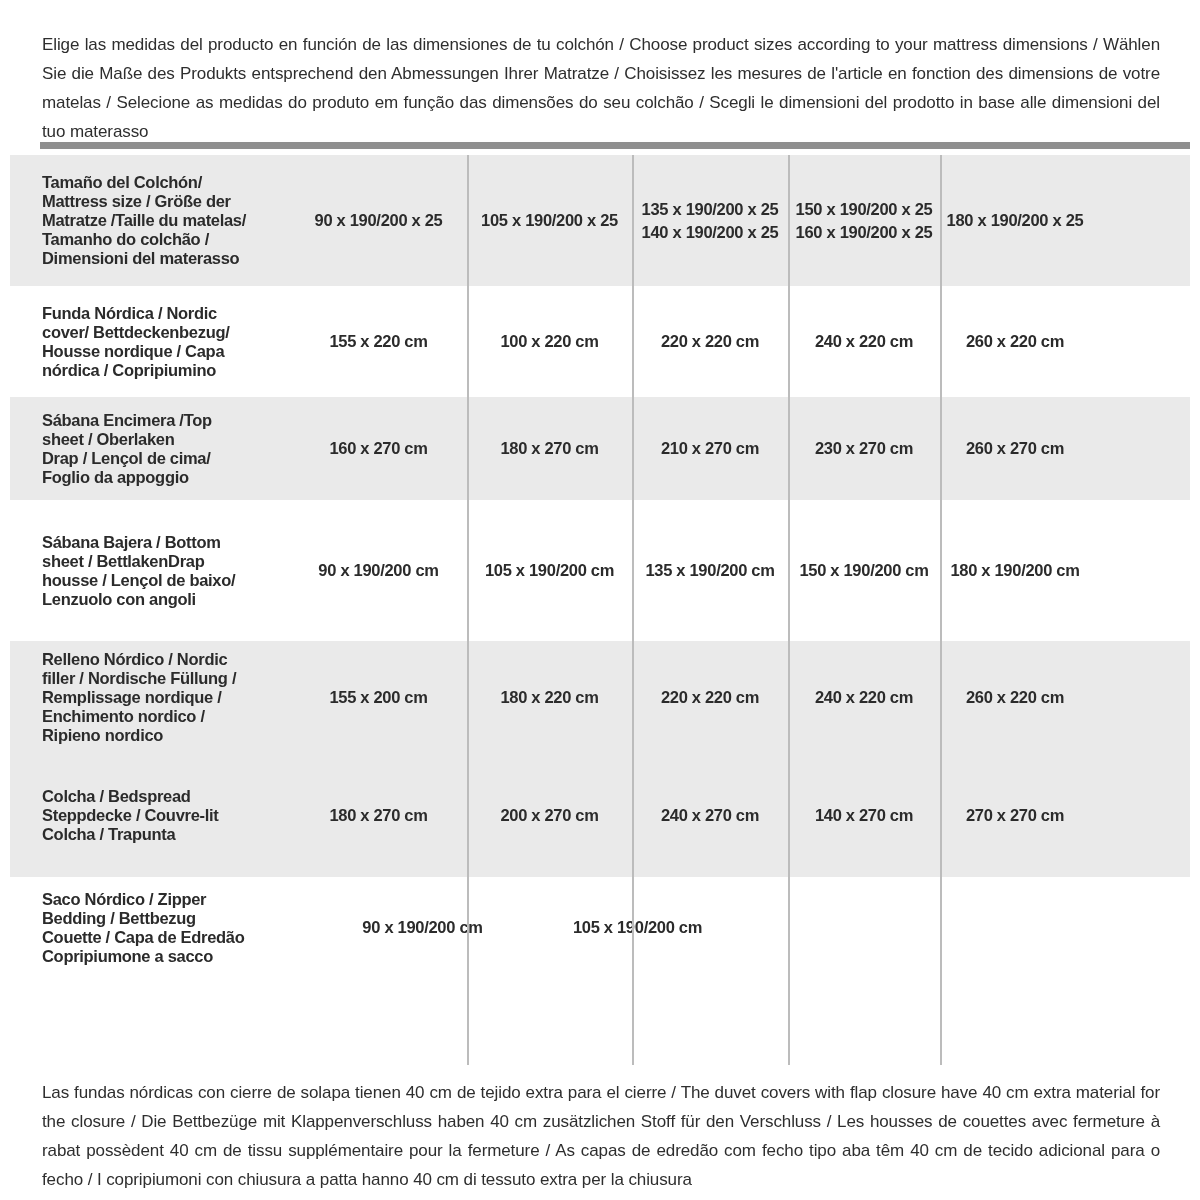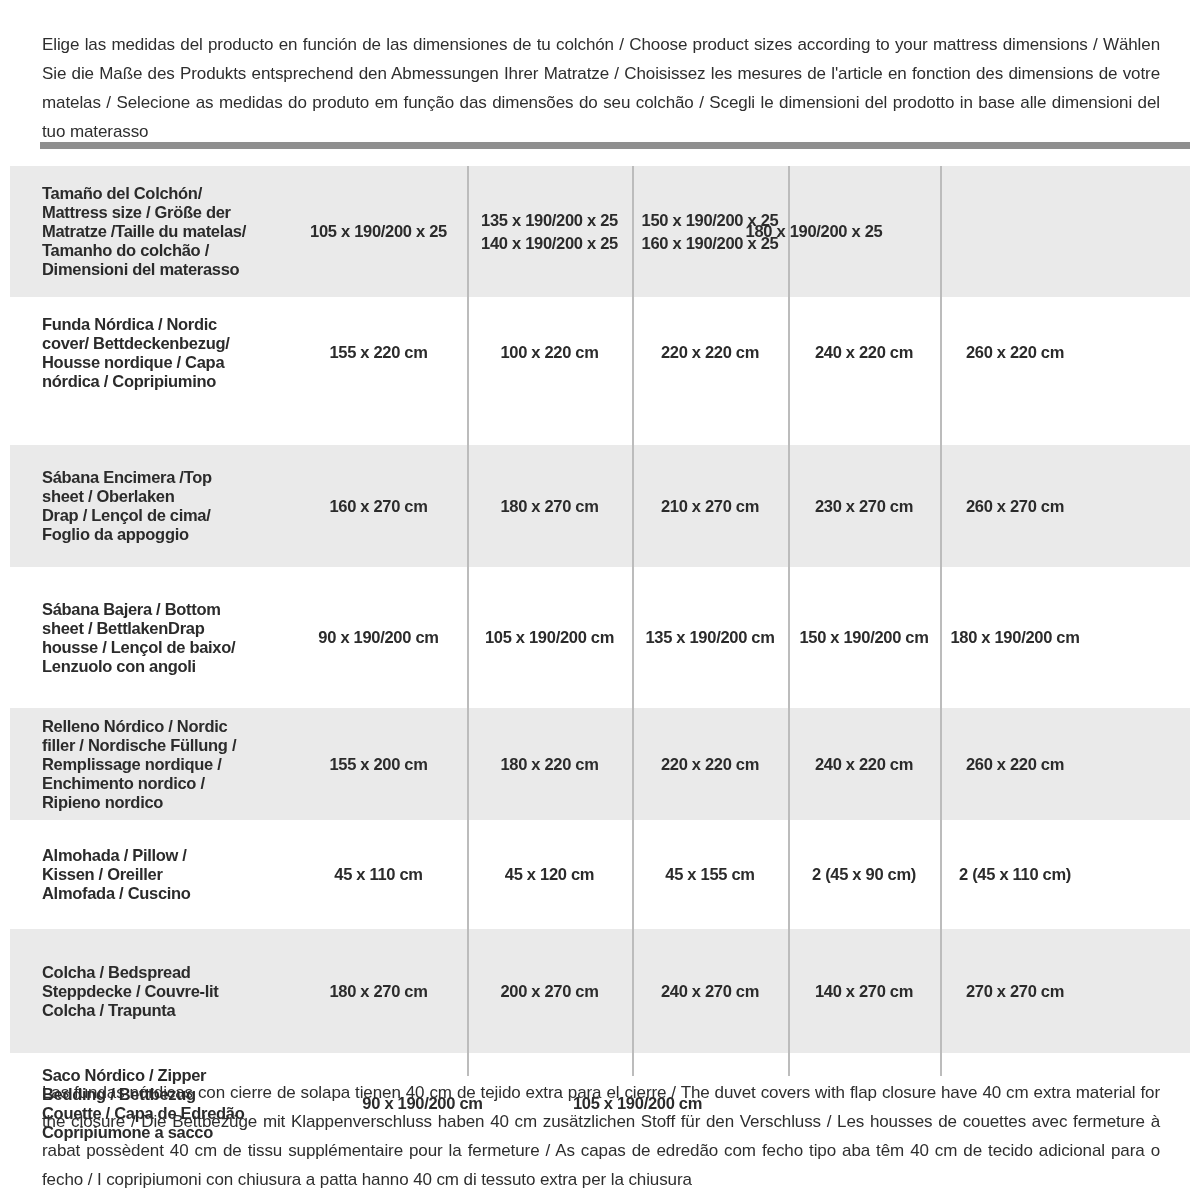--- a/index.html
+++ b/index.html
@@ -22,32 +22,32 @@
   .intro{top:30px;}
   .footnote{top:1078px;}
   .top-rule{
     position:absolute;
     left:40px;top:142px;
     width:1150px;height:7px;
     background:#8f8f8f;
   }
   .size-table{
     position:absolute;
-    left:10px;top:166px;
+    left:10px;top:155px;
     width:1180px;height:910px;
   }
   .trow{
     display:grid;
     grid-template-columns:280px 177px 165px 156px 152px 250px;
   }
   .shade{background:#eaeaea;}
   .white{background:#ffffff;}
   .rh0{height:131px;}
   .rh1{height:111px;}
-  .rh2{height:122px;margin-top:37px;}
+  .rh2{height:103px;}
   .rh3{height:141px;}
   .rh4{height:112px;}
   .rh5{height:109px;}
   .rh6{height:124px;}
   .rh7{height:101px;gap:44px;}
   .cell{
     display:flex;align-items:center;justify-content:center;
     text-align:center;
     font-weight:bold;
     font-size:16.5px;
@@ -84,20 +84,21 @@
   <div class="top-rule"></div>
 
   <div class="size-table">
 
     <div class="trow shade rh0">
       <div class="cell lab">Tamaño del Colchón/
 Mattress size / Größe der
 Matratze /Taille du matelas/
 Tamanho do colchão /
 Dimensioni del materasso</div>
+      <div class="cell">90 x 190/200 x 25</div>
       <div class="cell">105 x 190/200 x 25</div>
       <div class="cell">135 x 190/200 x 25
 140 x 190/200 x 25</div>
       <div class="cell">150 x 190/200 x 25
 160 x 190/200 x 25</div>
       <div class="cell c6">180 x 190/200 x 25</div>
     </div>
 
     <div class="trow white rh1">
       <div class="cell lab">Funda Nórdica /  Nordic
@@ -141,30 +142,20 @@
 Remplissage nordique /
 Enchimento nordico /
 Ripieno nordico</div>
       <div class="cell">155 x 200 cm</div>
       <div class="cell">180 x 220 cm</div>
       <div class="cell">220 x 220 cm</div>
       <div class="cell">240 x 220 cm</div>
       <div class="cell c6">260 x 220 cm</div>
     </div>
 
-    <div class="trow white rh5">
-      <div class="cell lab">Almohada  / Pillow /
-Kissen / Oreiller
-Almofada / Cuscino</div>
-      <div class="cell">45 x 110 cm</div>
-      <div class="cell">45 x 120 cm</div>
-      <div class="cell">45 x 155 cm</div>
-      <div class="cell">2 (45 x 90 cm)</div>
-      <div class="cell c6">2 (45 x 110 cm)</div>
-    </div>
 
     <div class="trow shade rh6">
       <div class="cell lab">Colcha / Bedspread
 Steppdecke / Couvre-lit
 Colcha / Trapunta</div>
       <div class="cell">180 x 270 cm</div>
       <div class="cell">200 x 270 cm</div>
       <div class="cell">240 x 270 cm</div>
       <div class="cell">140 x 270 cm</div>
       <div class="cell c6">270 x 270 cm</div>

